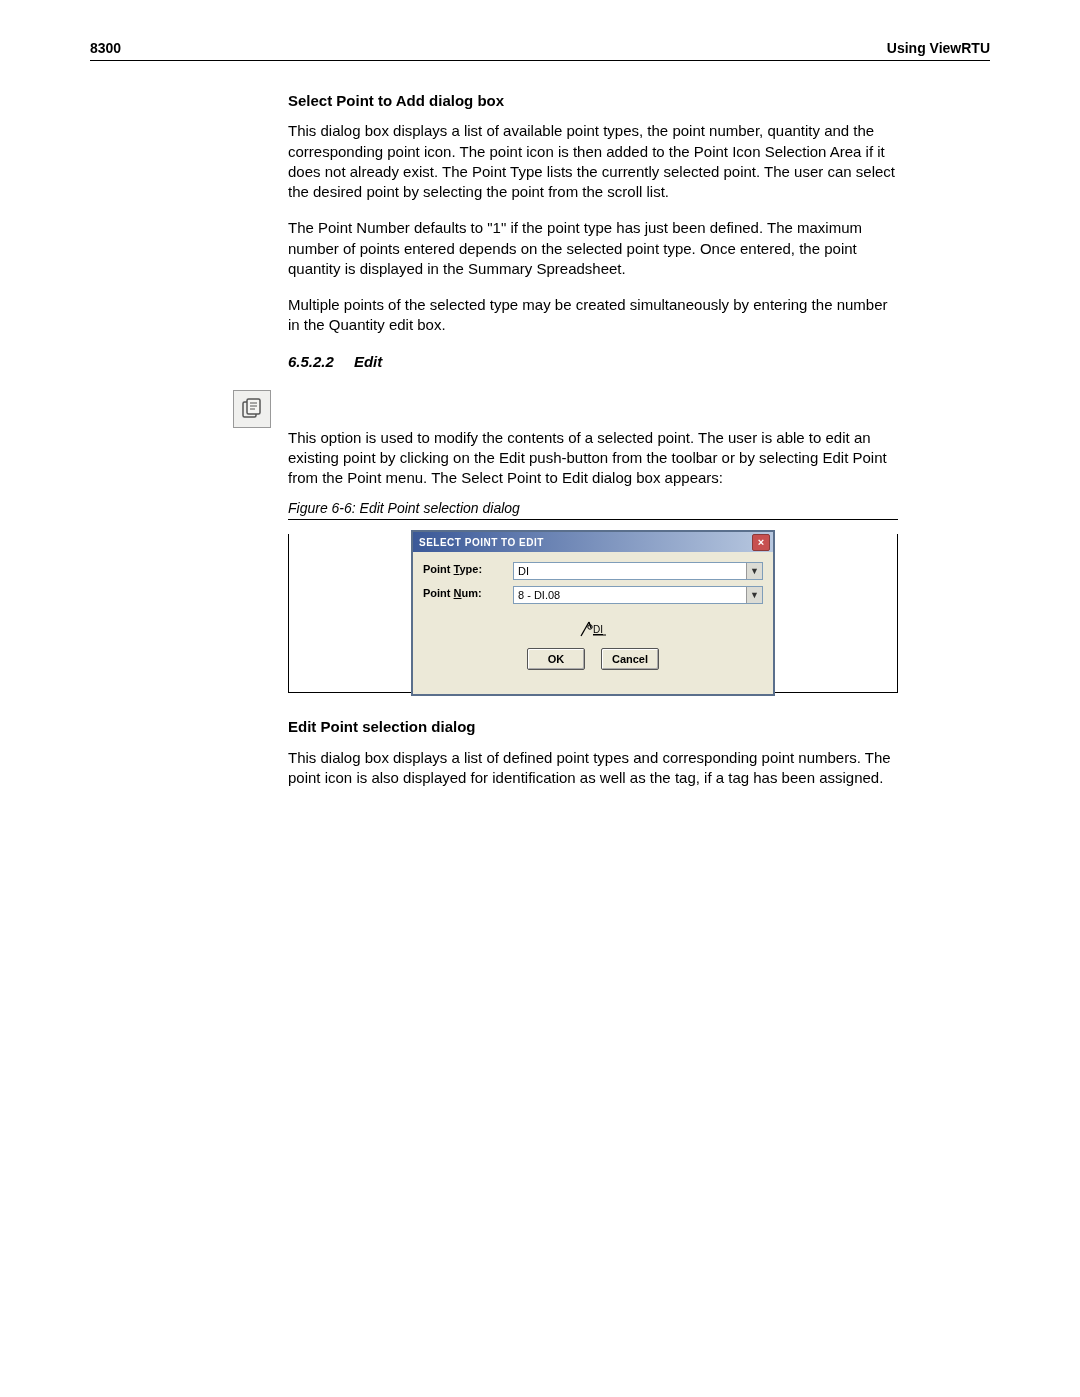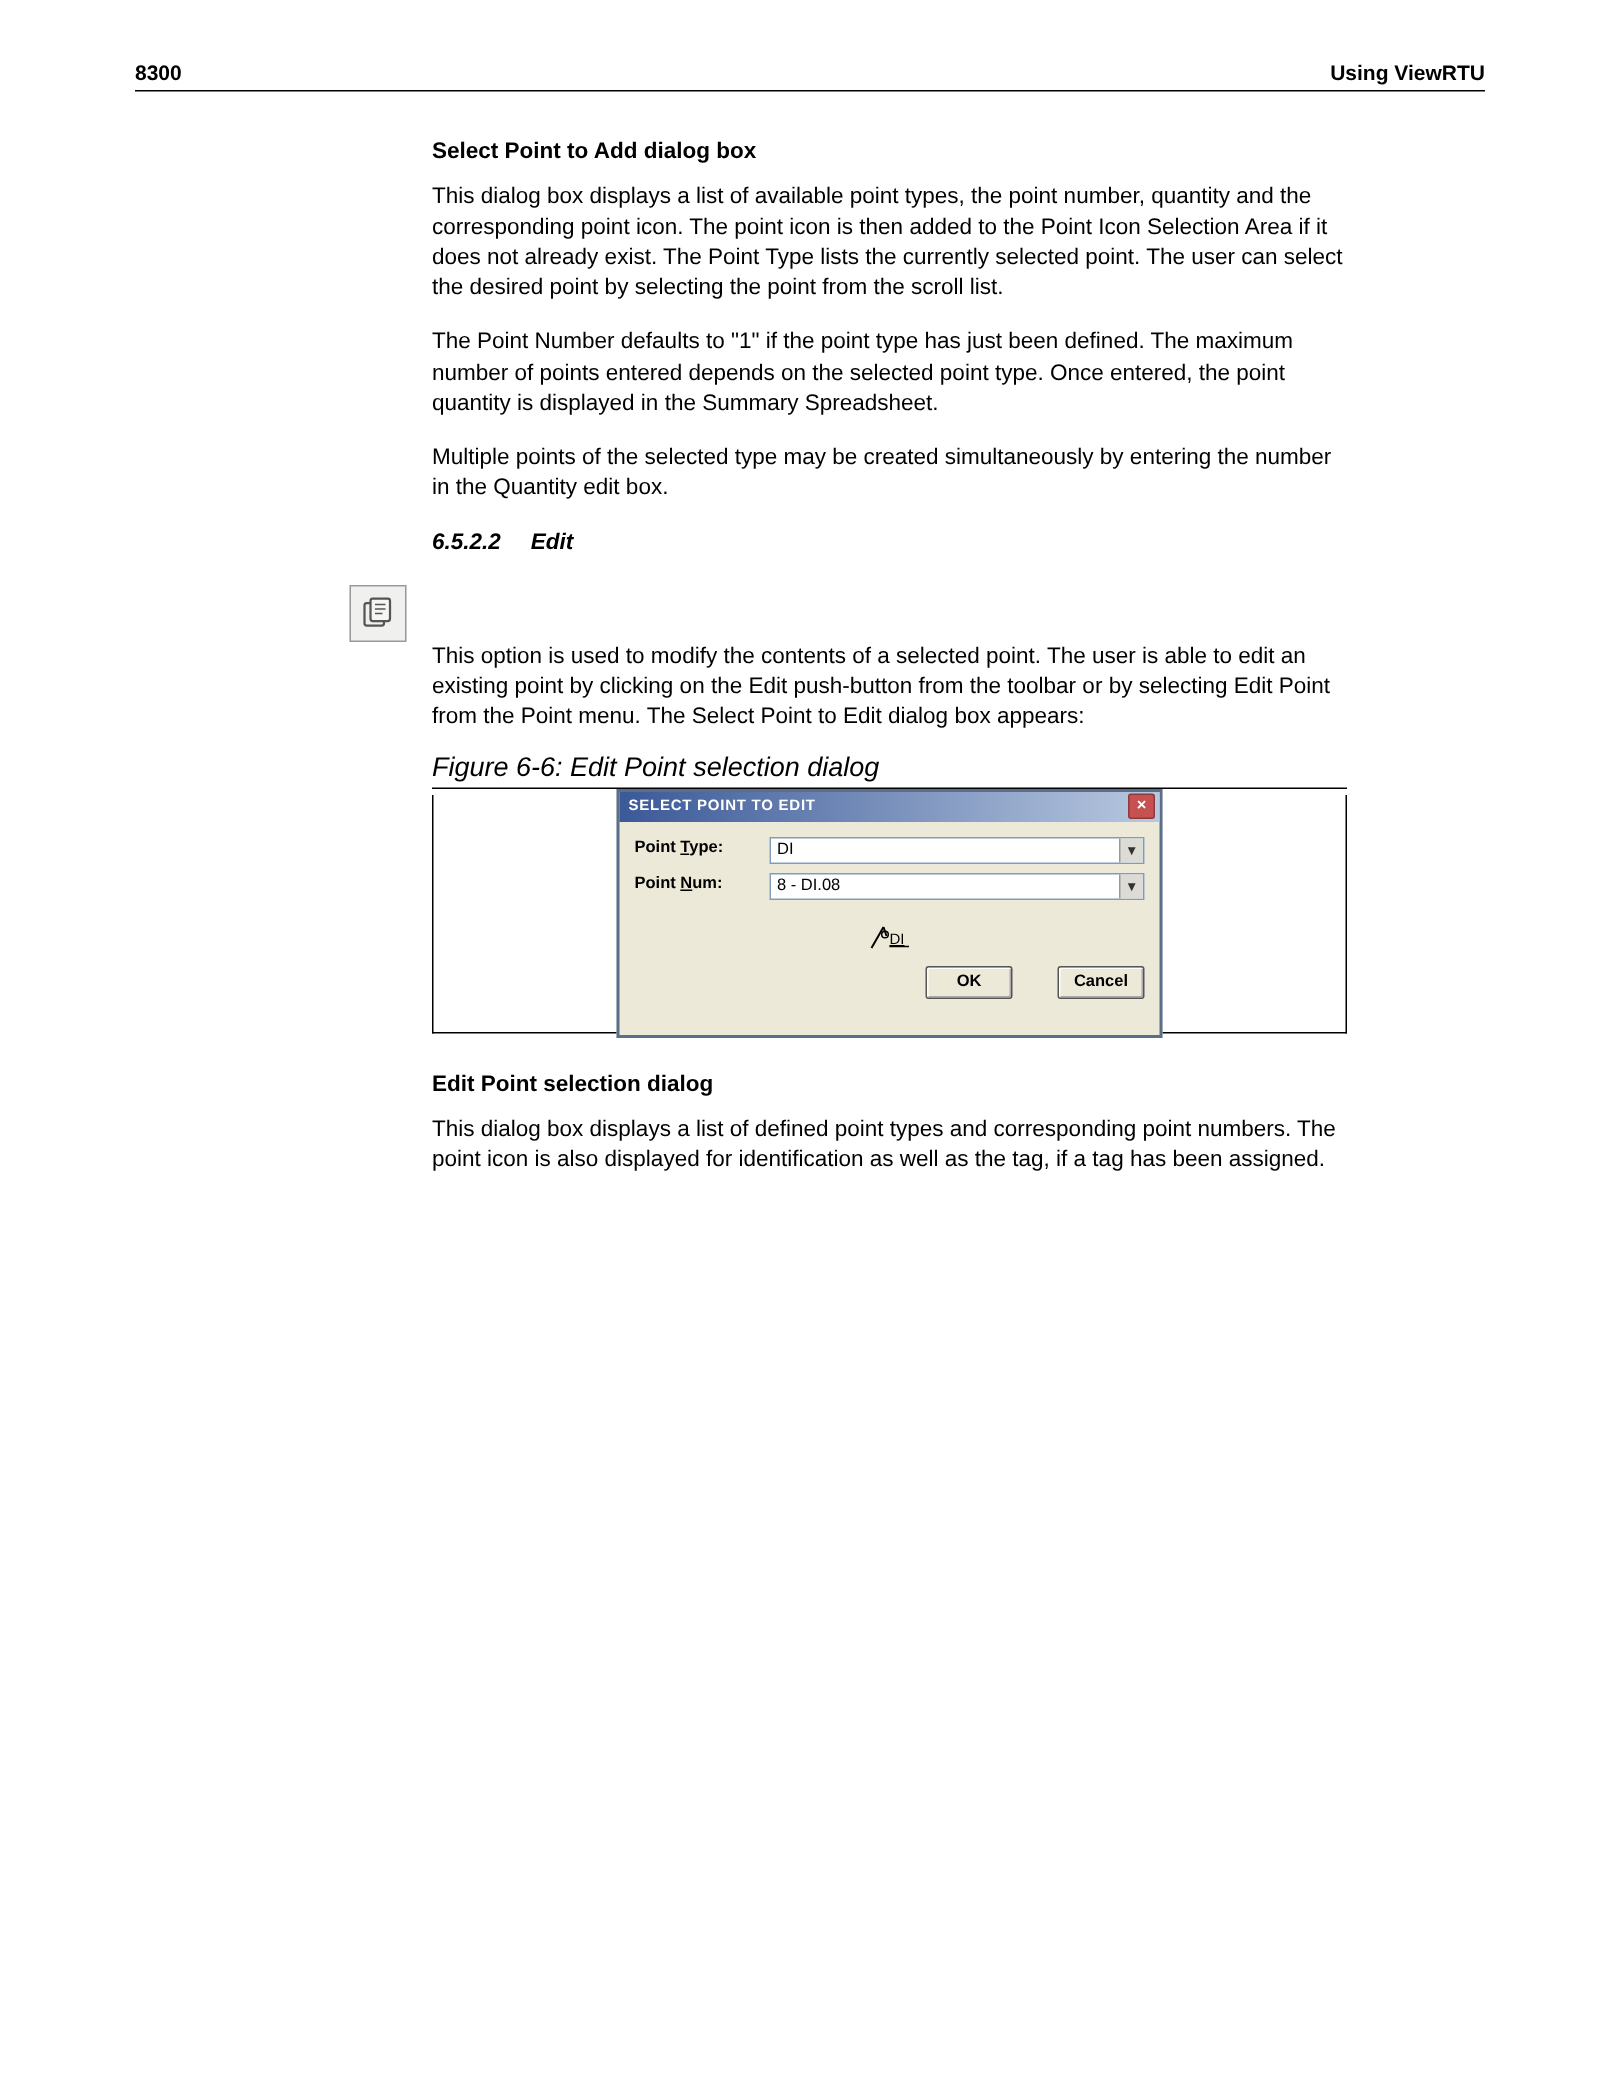--- a/index.html
+++ b/index.html
@@ -65,24 +65,24 @@
     width: 36px;
     height: 36px;
     border: 1px solid #999;
     background: #f0f0ee;
     display: flex;
     align-items: center;
     justify-content: center;
   }
   .fig-caption {
     font-style: italic;
-    font-size: 18px;
+    font-size: 14px;
     border-bottom: 1px solid #000;
     padding-bottom: 2px;
-    margin-bottom: 4px;
+    margin-bottom: 14px;
   }
   .fig-frame {
     border: 1px solid #000;
     border-top: none;
     height: 158px;
     display: flex;
     justify-content: center;
     align-items: center;
     margin-bottom: 24px;
   }
@@ -164,22 +164,22 @@
     justify-content: center;
     margin: 14px 0 10px 0;
   }
   .dlg-di-icon {
     position: relative;
     width: 28px;
     height: 20px;
   }
   .dlg-btn-row {
     display: flex;
-    justify-content: flex-end;
-    gap: 30px;
+    justify-content: center;
+    gap: 16px;
     margin-bottom: 16px;
   }
   .dlg-btn {
     height: 20px;
     min-width: 56px;
     background: #ece9d8;
     border: 1px solid #555;
     border-radius: 2px;
     font-size: 11px;
     font-weight: bold;

